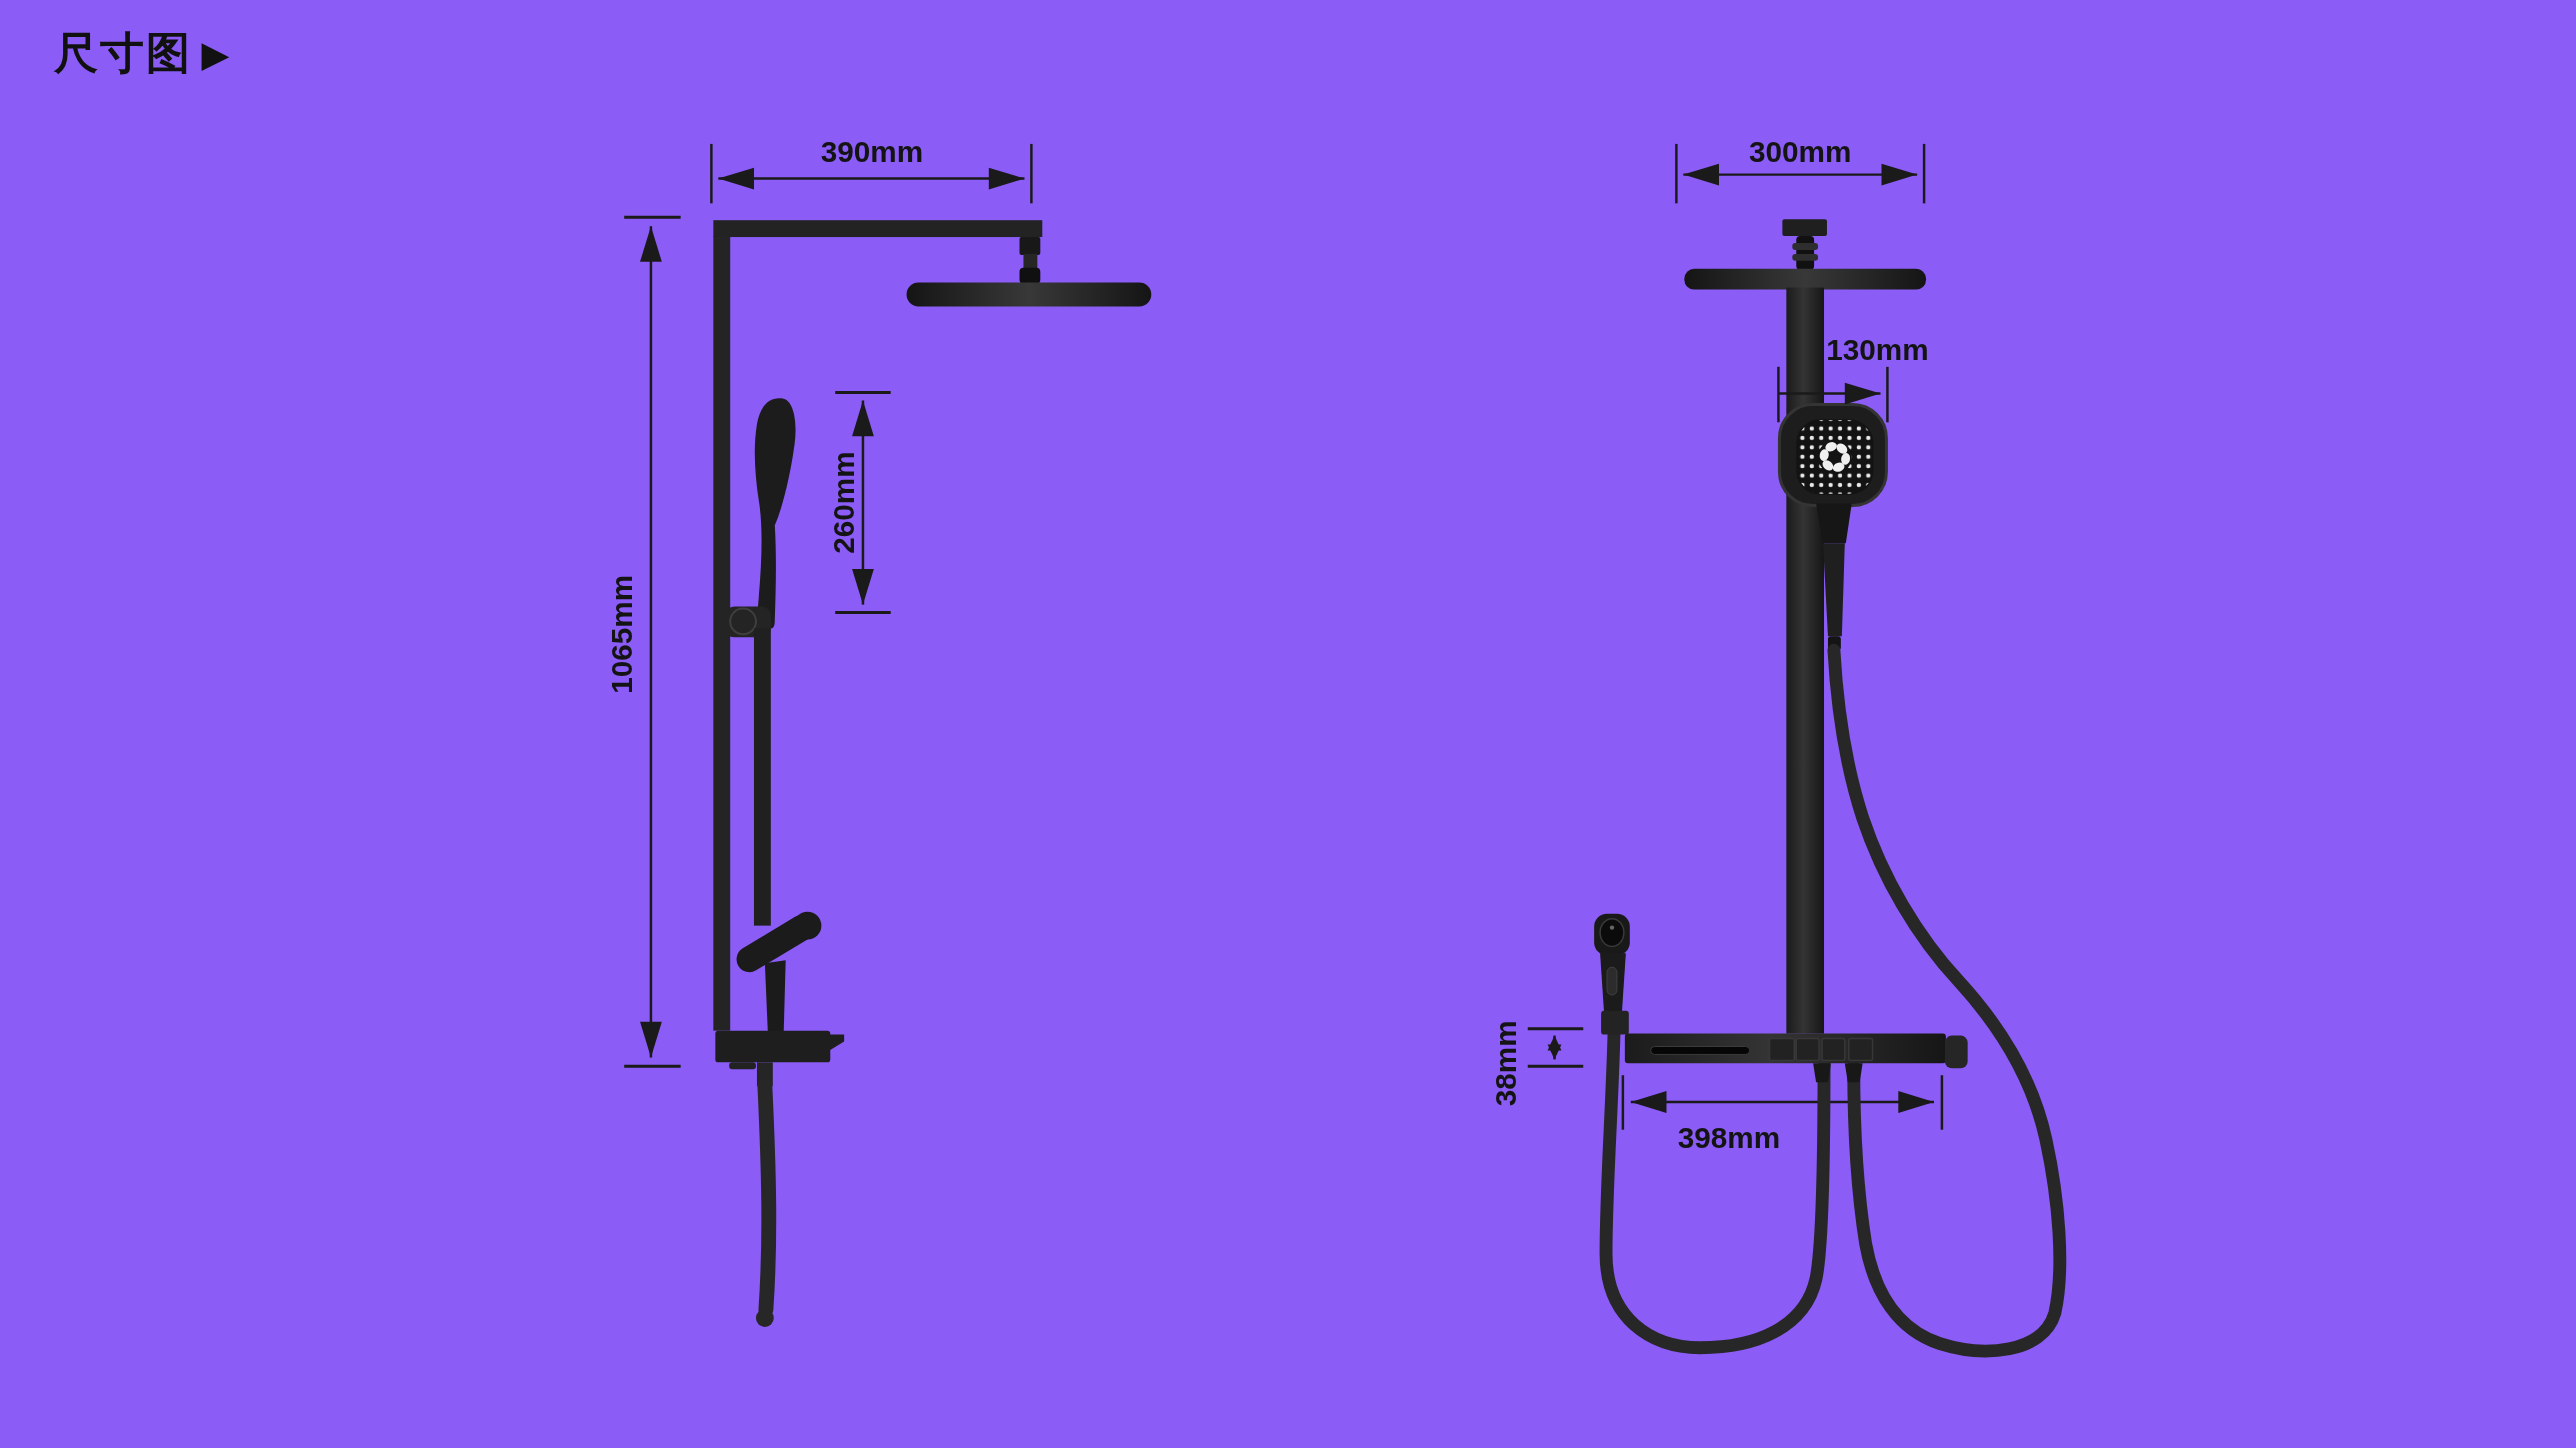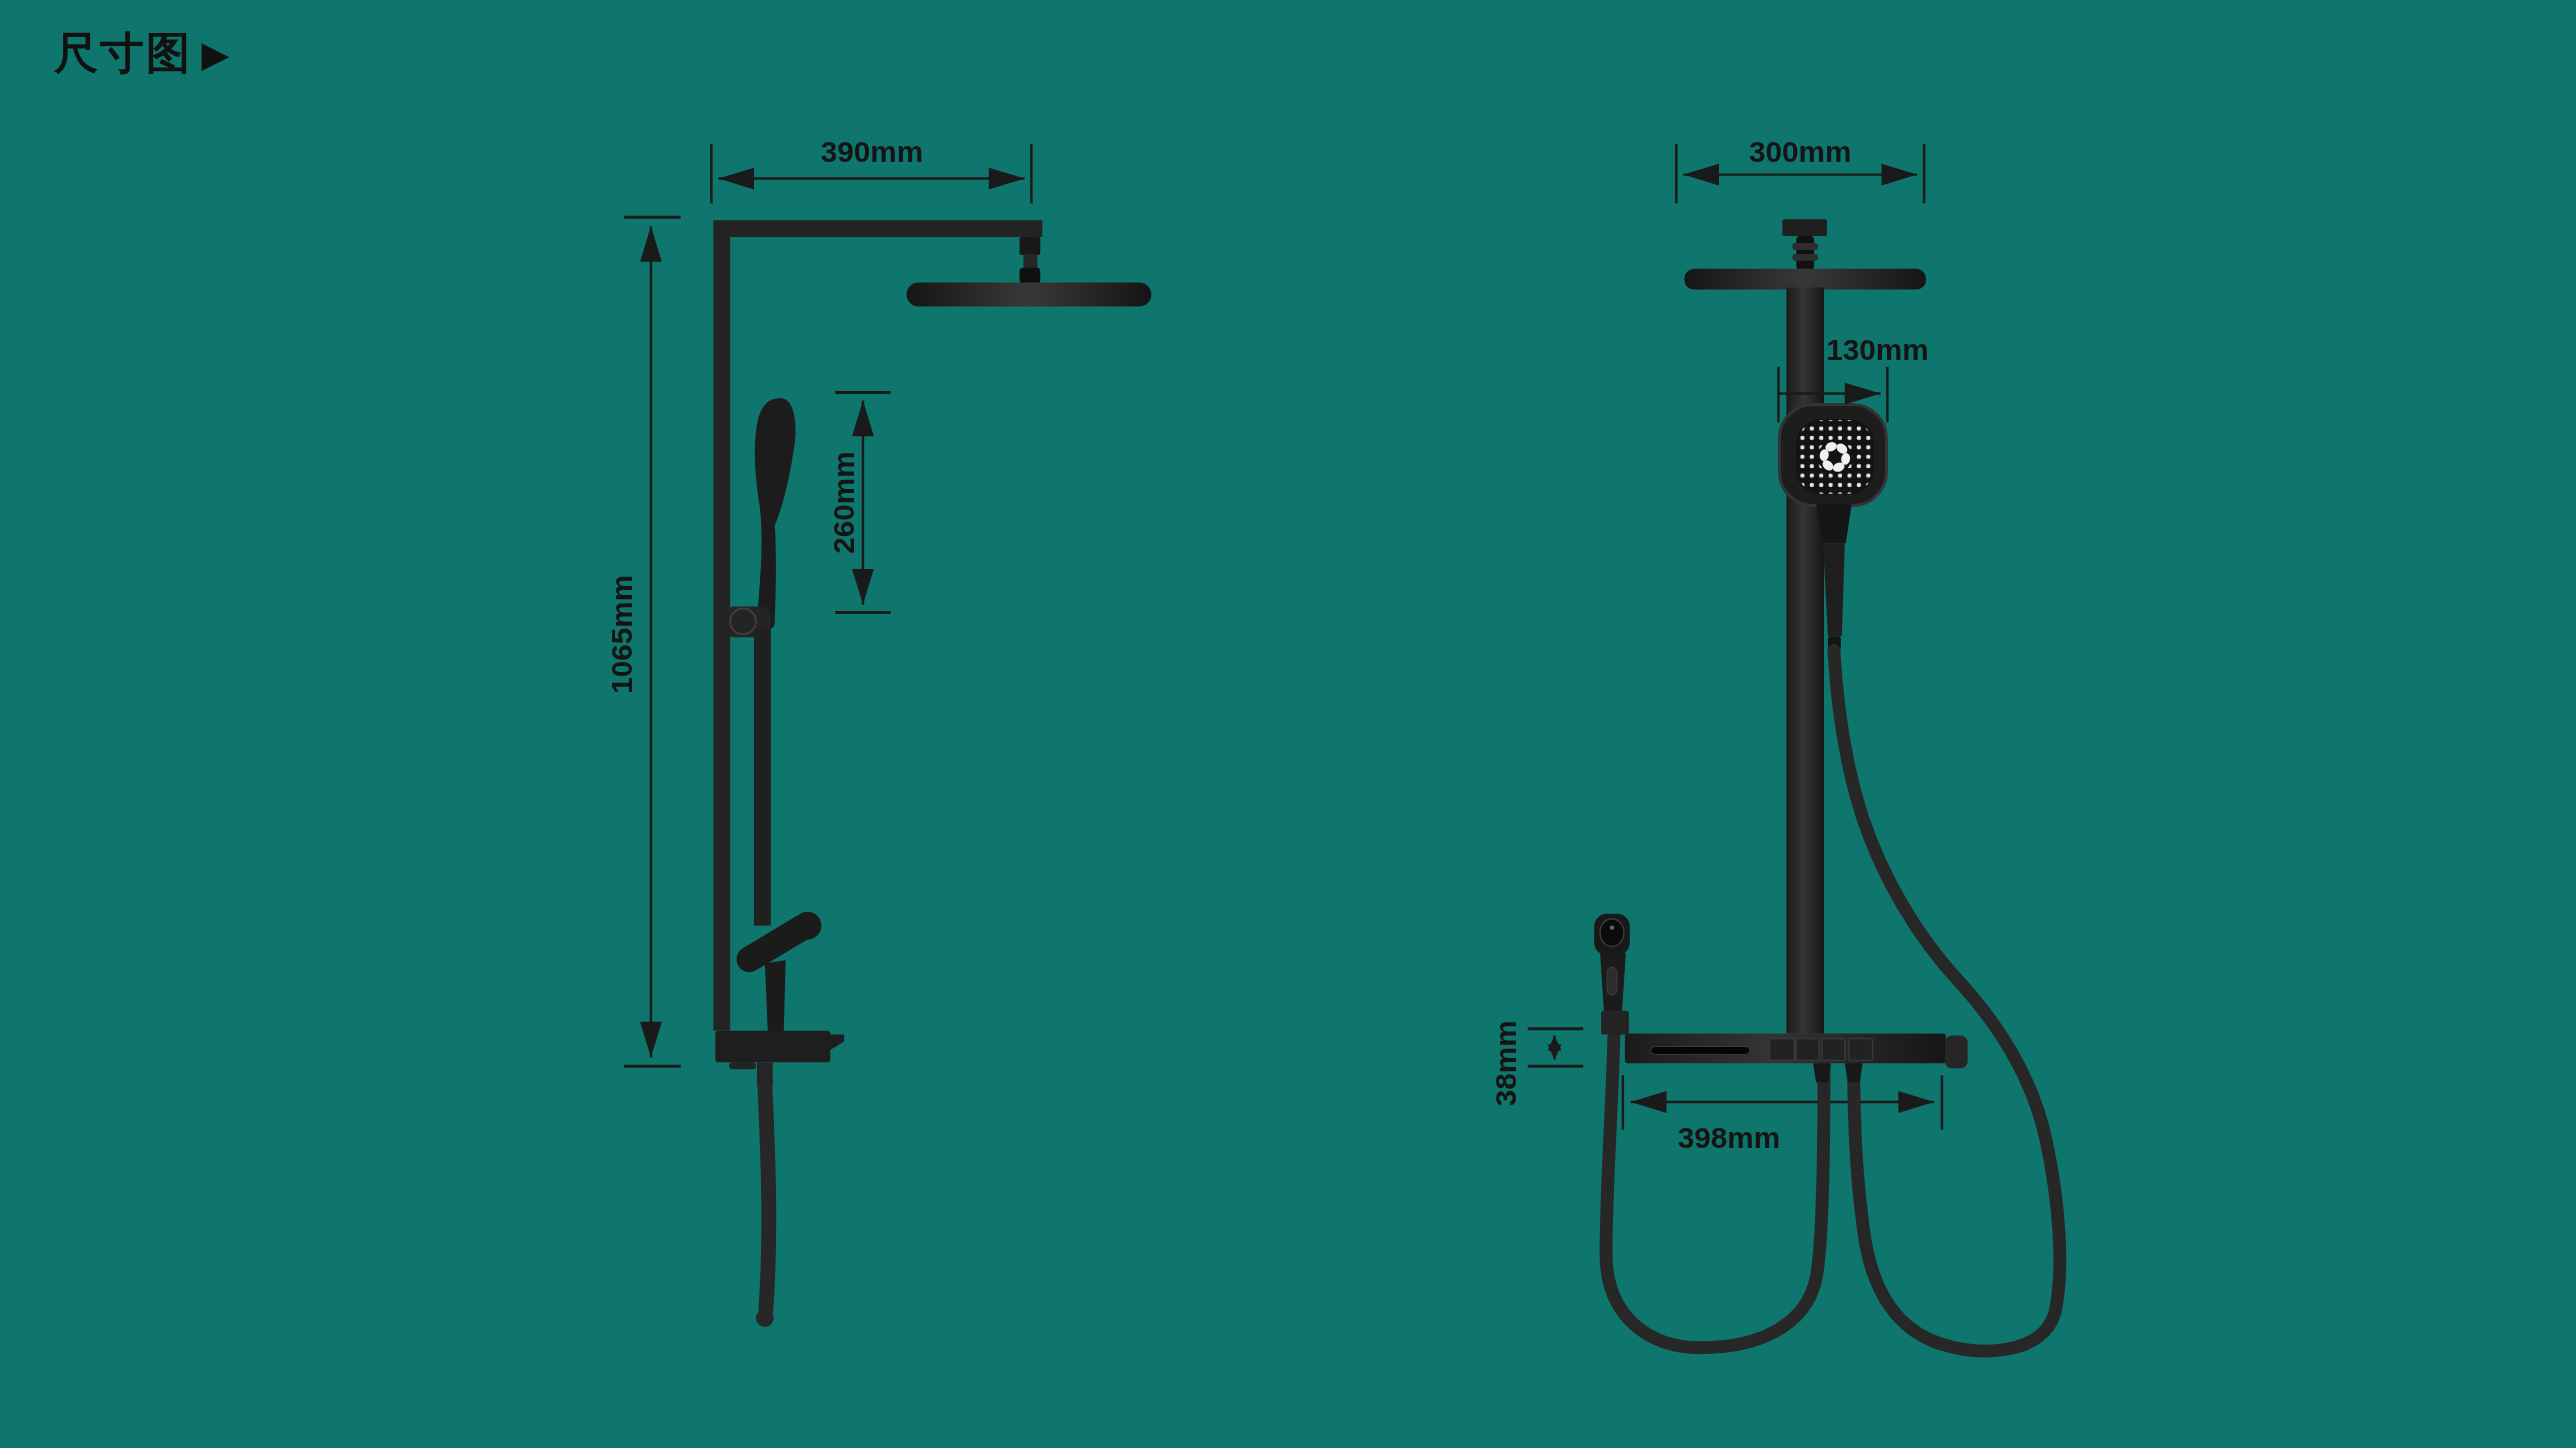--- a/index.html
+++ b/index.html
@@ -1,16 +1,16 @@
 <!DOCTYPE html>
 <html><head>
 <meta charset="utf-8">
 <style>
   html,body{margin:0;padding:0;background:#ffffff;}
-  .canvas{position:relative;width:2576px;height:1449px;background:#0f766e;overflow:hidden;
+  .canvas{position:relative;width:2576px;height:1449px;background:#8b5cf6;overflow:hidden;
           font-family:"Liberation Sans", sans-serif;}
   .title{position:absolute;left:54px;top:24px;font-size:44px;font-weight:bold;color:#111;
          letter-spacing:2px;display:flex;align-items:center;gap:10px;}
   .title .marker{font-size:34px;line-height:1;}
   svg text{font-family:"Liberation Sans", sans-serif;font-weight:bold;font-size:30px;fill:#141414;}
 </style>
 </head>
 <body>
 
 <div class="canvas">

